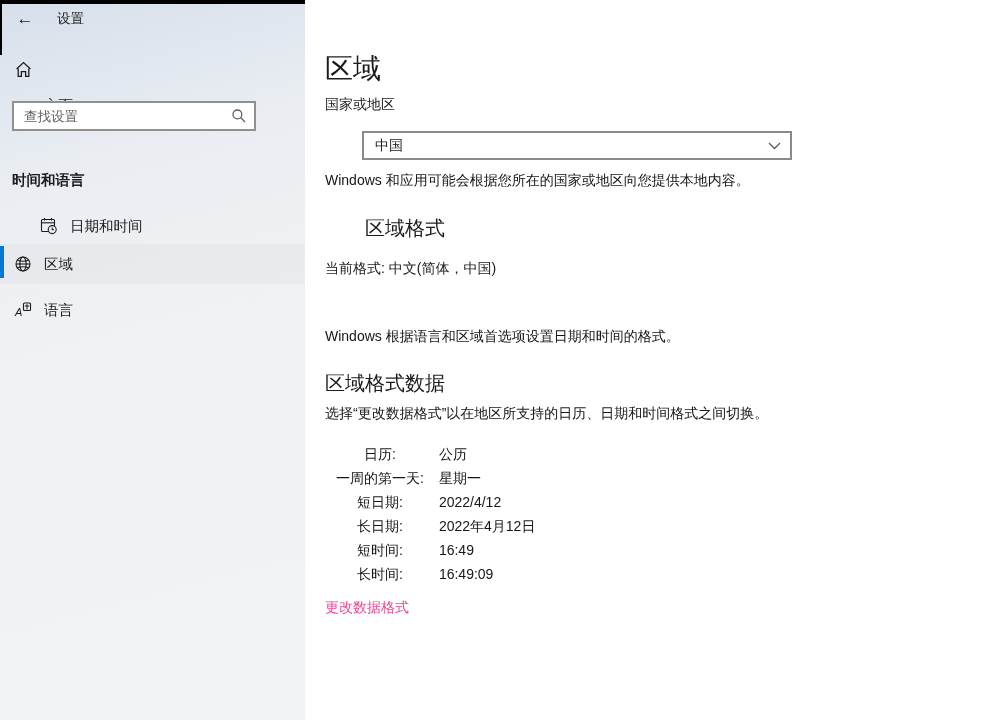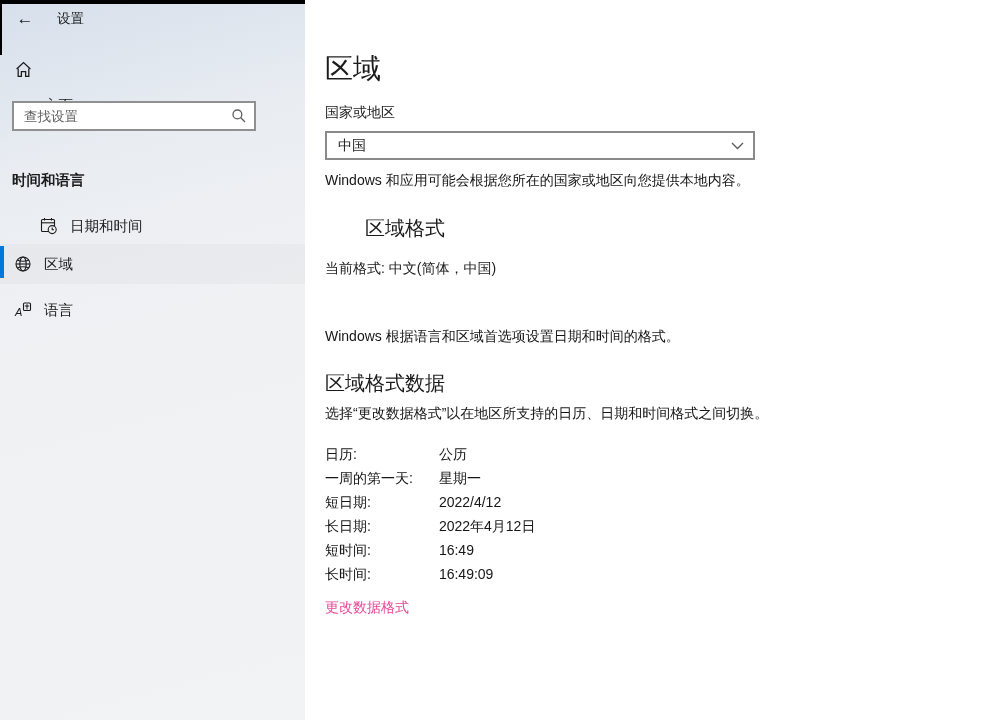--- a/index.html
+++ b/index.html
@@ -70,21 +70,21 @@
     position: absolute; left: 11px; top: 4px; font-size: 14px; color: #1b1b1b;
     white-space: nowrap; overflow: hidden; max-width: 380px;
   }
   .dropdown-chevron { position: absolute; right: 9px; top: 9px; }
   .desc-text { position: absolute; left: 0; font-size: 14px; color: #161616; white-space: nowrap; }
 
   .section-heading { position: absolute; left: 0; font-size: 20px; font-weight: 400; color: #1b1b1b; }
 
   .data-rows { position: absolute; left: 0; top: 446px; width: 430px; }
   .data-row { height: 24px; font-size: 14px; color: #161616; }
-  .data-row .row-label { display: inline-block; width: 110px; }
+  .data-row .row-label { display: inline-block; width: 110px; text-align: center; }
   .data-row .row-value { display: inline-block; }
 
   .link-button {
     position: absolute; left: 0; top: 599px;
     background: none; border: none; padding: 0;
     font-family: inherit; font-size: 14px; cursor: pointer;
   }
 
   svg { display: block; }
 </style>
@@ -161,23 +161,23 @@
       </svg>
     </span>
     <span class="nav-label">语言</span>
   </div>
 </div>
 
 <div class="main">
 
   <h1 class="page-title">区域</h1>
 
-  <div class="field-label" style="top:104px;">国家或地区</div>
-
-  <div class="dropdown" style="top:131px;">
+  <div class="field-label" style="top:96px;">国家或地区</div>
+
+  <div class="dropdown" style="top:131px;margin-left:37px;">
     <span class="dropdown-value">中国</span>
     <span class="dropdown-chevron">
       <svg width="13" height="8" viewBox="0 0 13 8" fill="none" stroke="#5a5a5a" stroke-width="1.3">
         <path d="M1 1 L6.5 6.5 L12 1"></path>
       </svg>
     </span>
   </div>
 
   <div class="desc-text" style="top:172px;">Windows 和应用可能会根据您所在的国家或地区向您提供本地内容。</div>
 

